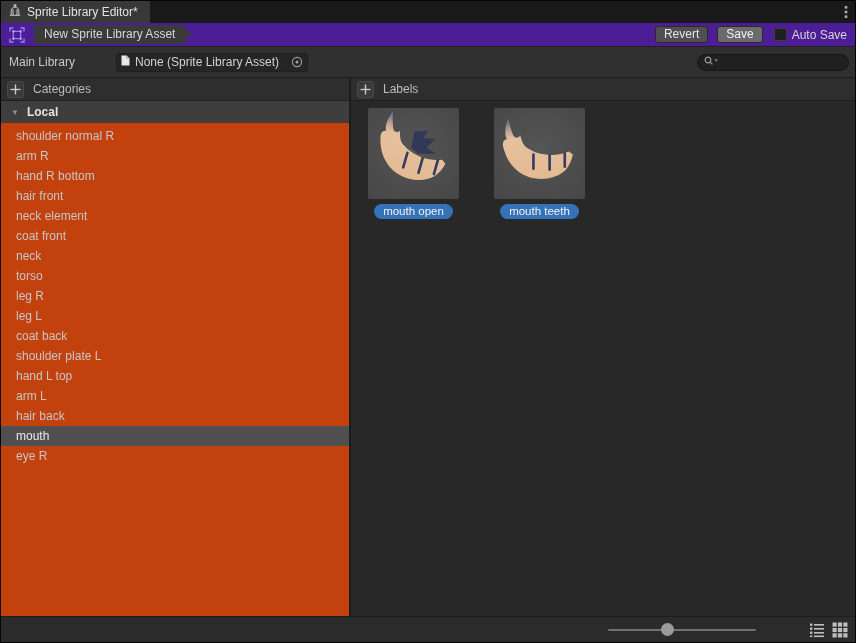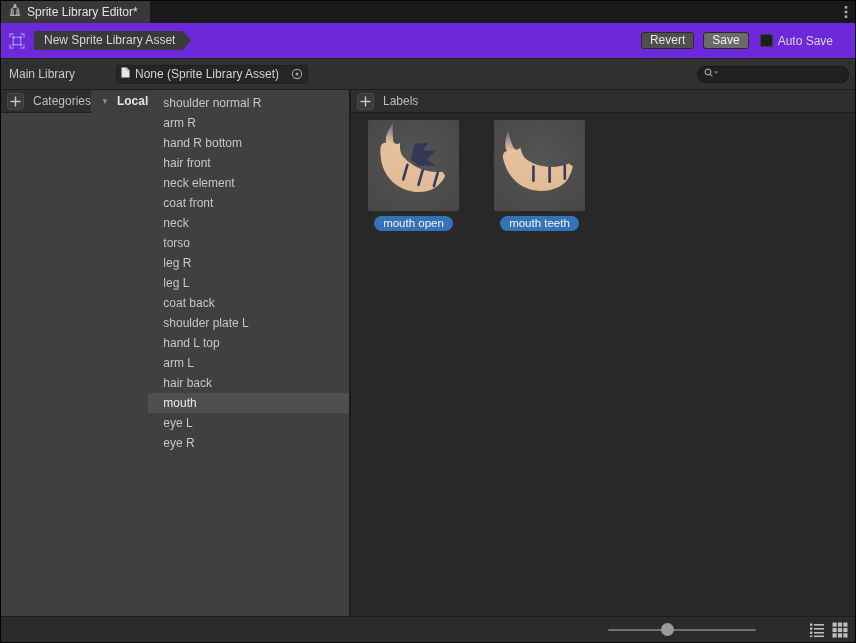--- a/index.html
+++ b/index.html
@@ -9,56 +9,56 @@
     width:856px; height:643px; background:#282828; border:1px solid #050505;
     display:flex; flex-direction:column; overflow:hidden; position:relative;
     color:#c6c6c6; font-size:12px;
   }
   
   .tabbar{ height:22px; background:#191919; display:flex; align-items:stretch; flex:0 0 auto;gap:27px; }
   .tab{ background:#383838; display:flex; align-items:center; gap:5px; padding:0 12px 0 7px; }
   .tab-title{ color:#e2e2e2; font-size:12px; white-space:nowrap; }
   .kebab{ margin-left:auto; display:flex; align-items:center; padding:0 7px; cursor:pointer; }
   
-  .toolbar{ height:36px; background:#6d28d9; border-bottom:1px solid #202020; display:flex; align-items:center; padding:0 6px; flex:0 0 auto; }
+  .toolbar{ height:24px; background:#4c1d95; border-bottom:1px solid #202020; display:flex; align-items:center; padding:0 6px; flex:0 0 auto; }
   .bc-icon{ display:flex; align-items:center; margin:0 7px 0 2px; }
   .breadcrumb{
     background:#3a3a3a; color:#d6d6d6; height:19px; line-height:19px;
     padding:0 16px 0 10px; margin-left:2px;
     clip-path:polygon(0 0, calc(100% - 9px) 0, 100% 50%, calc(100% - 9px) 100%, 0 100%);
   }
   .toolbar-spacer{ flex:1; }
   .btn{
     background:#4f4f4f; border:1px solid #2a2a2a; border-radius:3px; color:#e6e6e6;
     font-size:12px; height:17px; line-height:15px; padding:0 8px; margin-left:9px; cursor:pointer;
     font-family:"Liberation Sans", sans-serif;
   }
   .btn.save{ background:#6b6b6b; color:#f2f2f2; }
   .checkbox{ width:13px; height:13px; background:#1f1f1f; border:1px solid #3e3e3e; border-radius:2px; margin:0 5px 0 11px; cursor:pointer; }
-  .autosave-label{ color:#d6d6d6; margin-right:16px; }
+  .autosave-label{ color:#d6d6d6; margin-right:2px; }
   
   .mainlib{ height:31px; background:#303030; border-bottom:1px solid #1f1f1f; display:flex; align-items:center; padding:0 6px 0 8px; flex:0 0 auto; }
   .mainlib-label{ width:107px; color:#c9c9c9; }
   .objfield{
     width:192px; height:19px; background:#252525; border:1px solid #202020; border-radius:3px;
     display:flex; align-items:center; padding:0 4px; gap:5px; cursor:pointer;
   }
   .objfield-text{ color:#d2d2d2; flex:1; white-space:nowrap; overflow:hidden; }
   .objpicker{ display:flex; align-items:center; cursor:pointer; }
   .searchfield{
     margin-left:auto; width:152px; height:17px; background:#202020; border:1px solid #161616;
     border-radius:9px; display:flex; align-items:center; padding:0 6px; gap:3px;
   }
   .searchfield input{
     background:transparent; border:none; outline:none; color:#d6d6d6; width:100%;
     font-family:"Liberation Sans", sans-serif; font-size:11px;
   }
   
   .content{ flex:1; display:flex; min-height:0; }
-  .left-panel{ width:350px; flex:0 0 auto; background:#404040; border-right:2px solid #1c1c1c; display:flex; flex-direction:row; }
+  .left-panel{ width:350px; flex:0 0 auto; background:#c2410c; border-right:2px solid #1c1c1c; display:flex; flex-direction:column; }
   .right-panel{ flex:1; background:#282828; display:flex; flex-direction:column; }
   .panel-header{ height:23px; background:#2e2e2e; border-bottom:1px solid #1f1f1f; display:flex; align-items:center; flex:0 0 auto; }
   .plus-btn{
     width:17px; height:17px; margin:0 9px 0 6px; background:#3a3a3a; border:1px solid #494949;
     border-radius:3px; display:flex; align-items:center; justify-content:center; cursor:pointer;
   }
   .panel-title{ color:#bdbdbd; }
   .local-row{ height:22px; background:#3e3e3e; display:flex; align-items:center; cursor:pointer; flex:0 0 auto; }
   .foldout-tri{ color:#8f8f8f; font-size:8px; margin:0 8px 0 10px; }
   .local-label{ color:#e2e2e2; font-weight:bold; }
@@ -197,21 +197,20 @@
         <div class="cat-row">neck</div>
         <div class="cat-row">torso</div>
         <div class="cat-row">leg R</div>
         <div class="cat-row">leg L</div>
         <div class="cat-row">coat back</div>
         <div class="cat-row">shoulder plate L</div>
         <div class="cat-row">hand L top</div>
         <div class="cat-row">arm L</div>
         <div class="cat-row">hair back</div>
         <div class="cat-row selected">mouth</div>
-        <div class="cat-row">eye L</div>
         <div class="cat-row">eye R</div>
       </div>
     </div>
 
     <div class="right-panel">
       <div class="panel-header">
         <div class="plus-btn">
           <svg width="11" height="11" viewBox="0 0 11 11">
               <g stroke="#cacaca" stroke-width="1.4">
                 <line x1="5.5" y1="0.5" x2="5.5" y2="10.5"></line>

